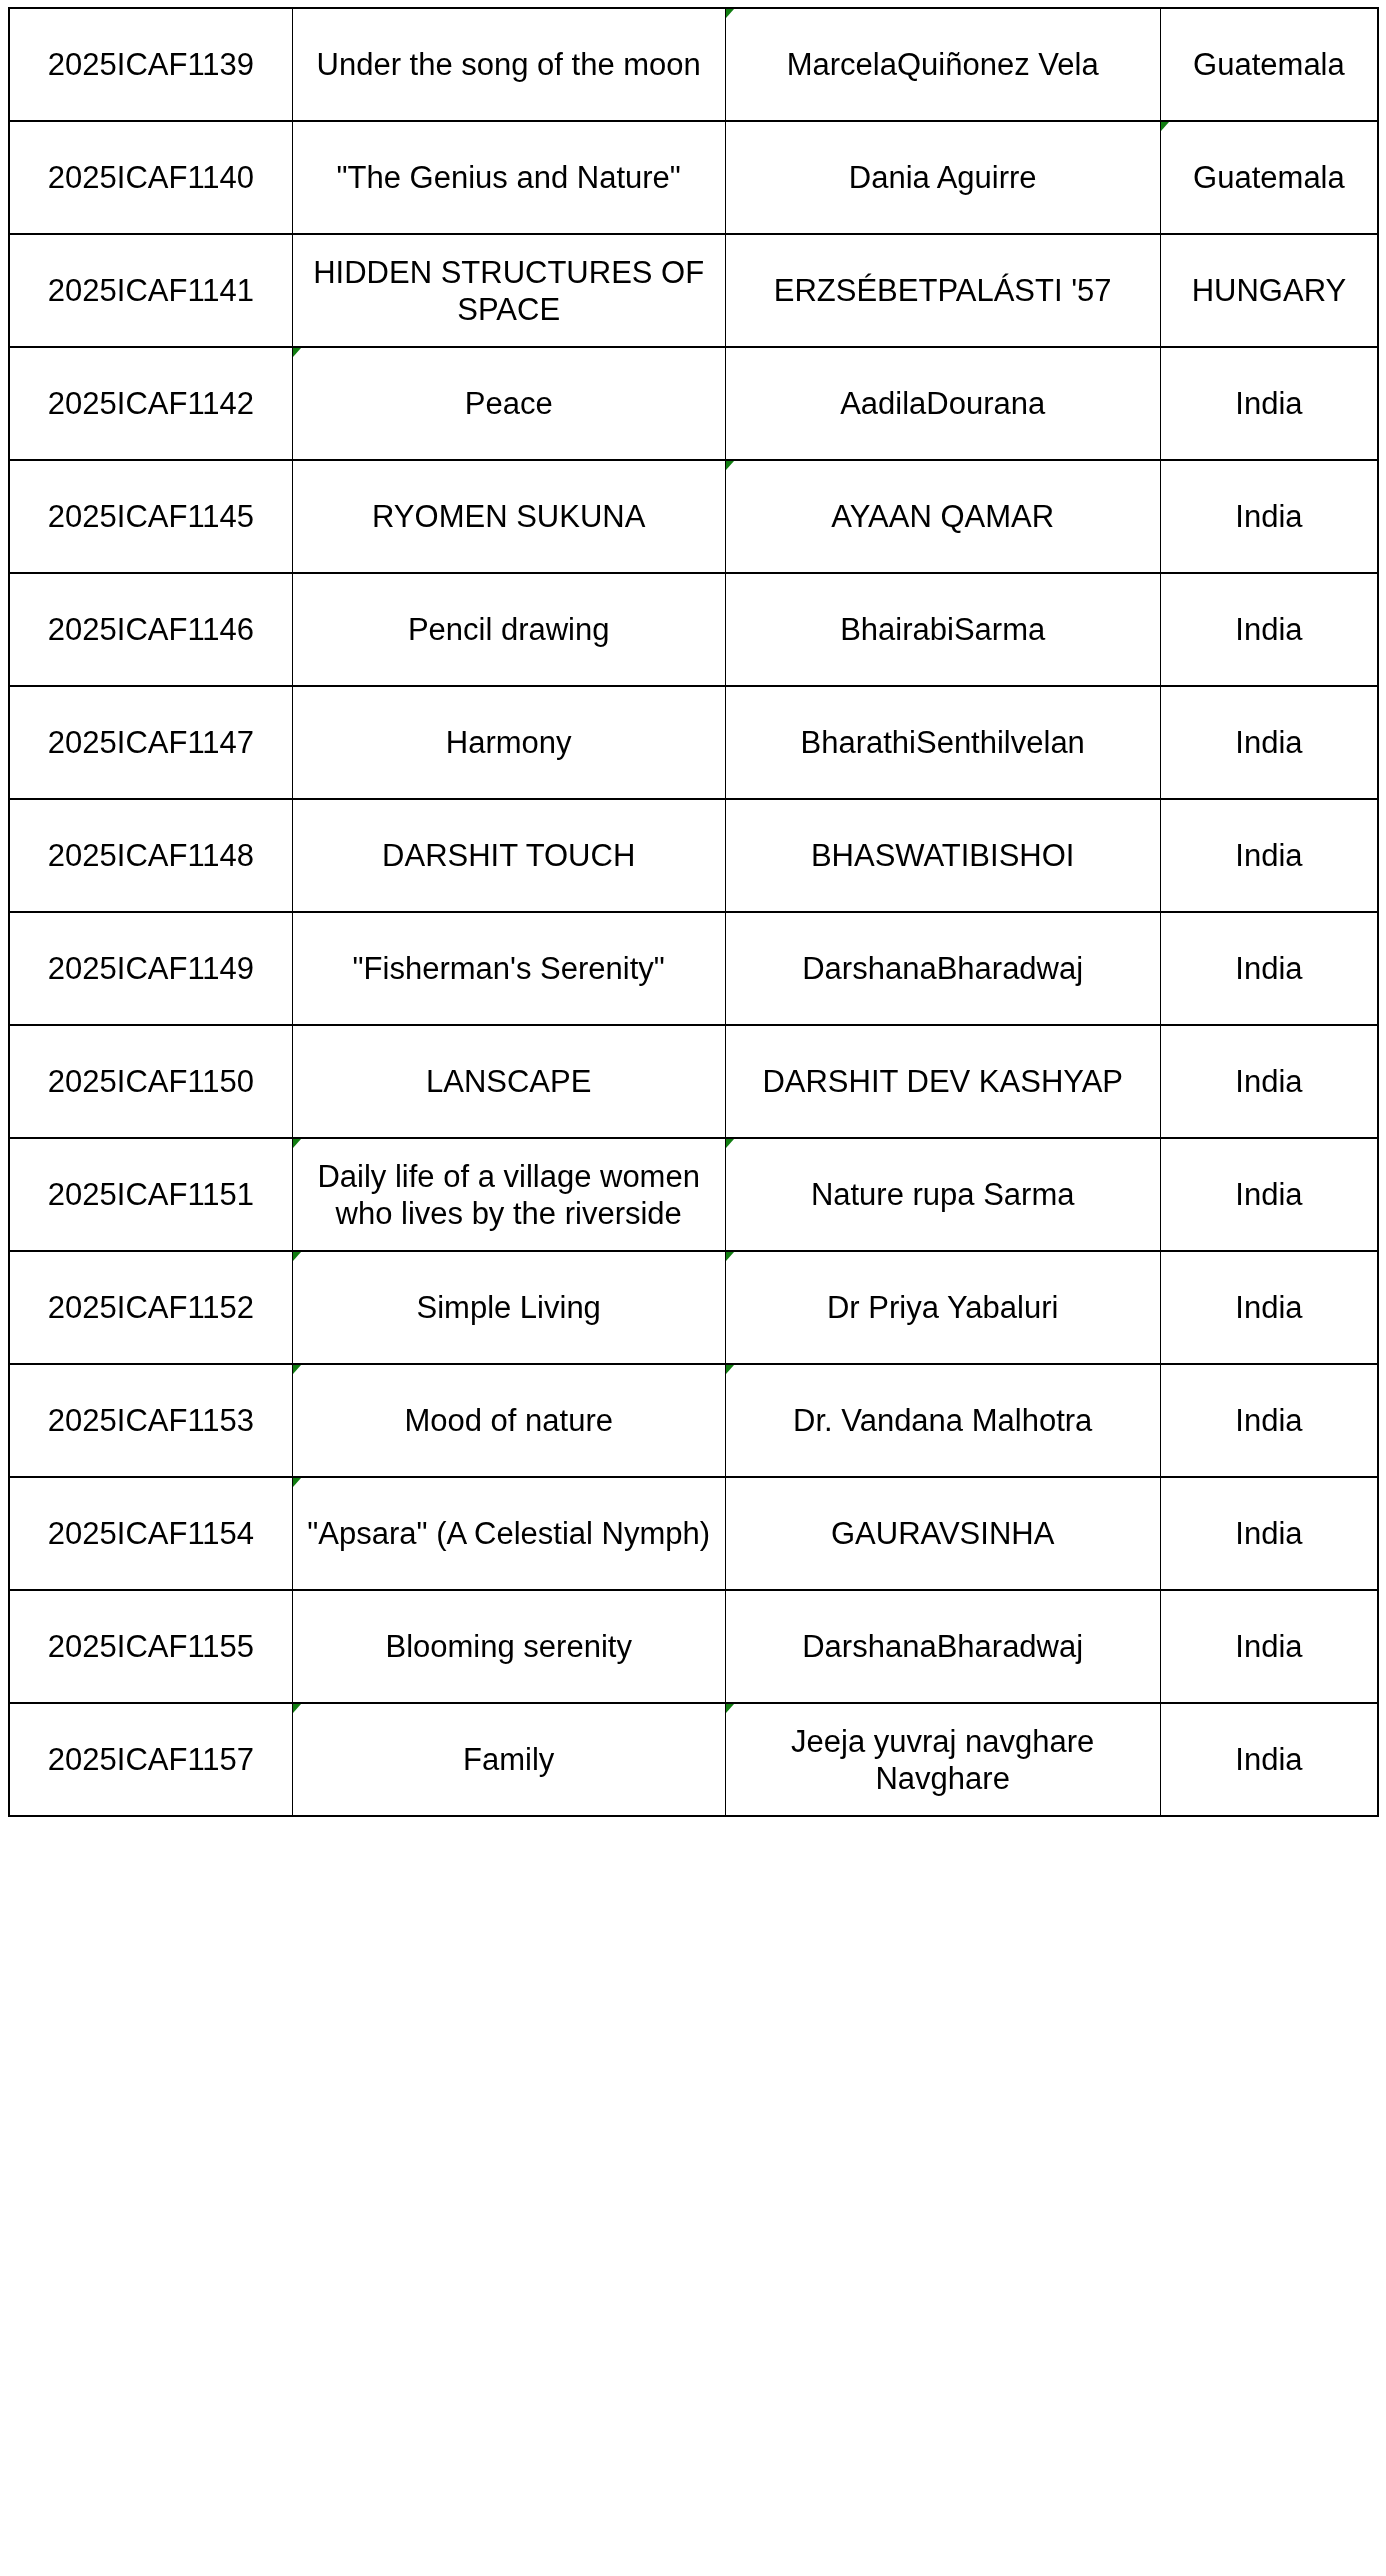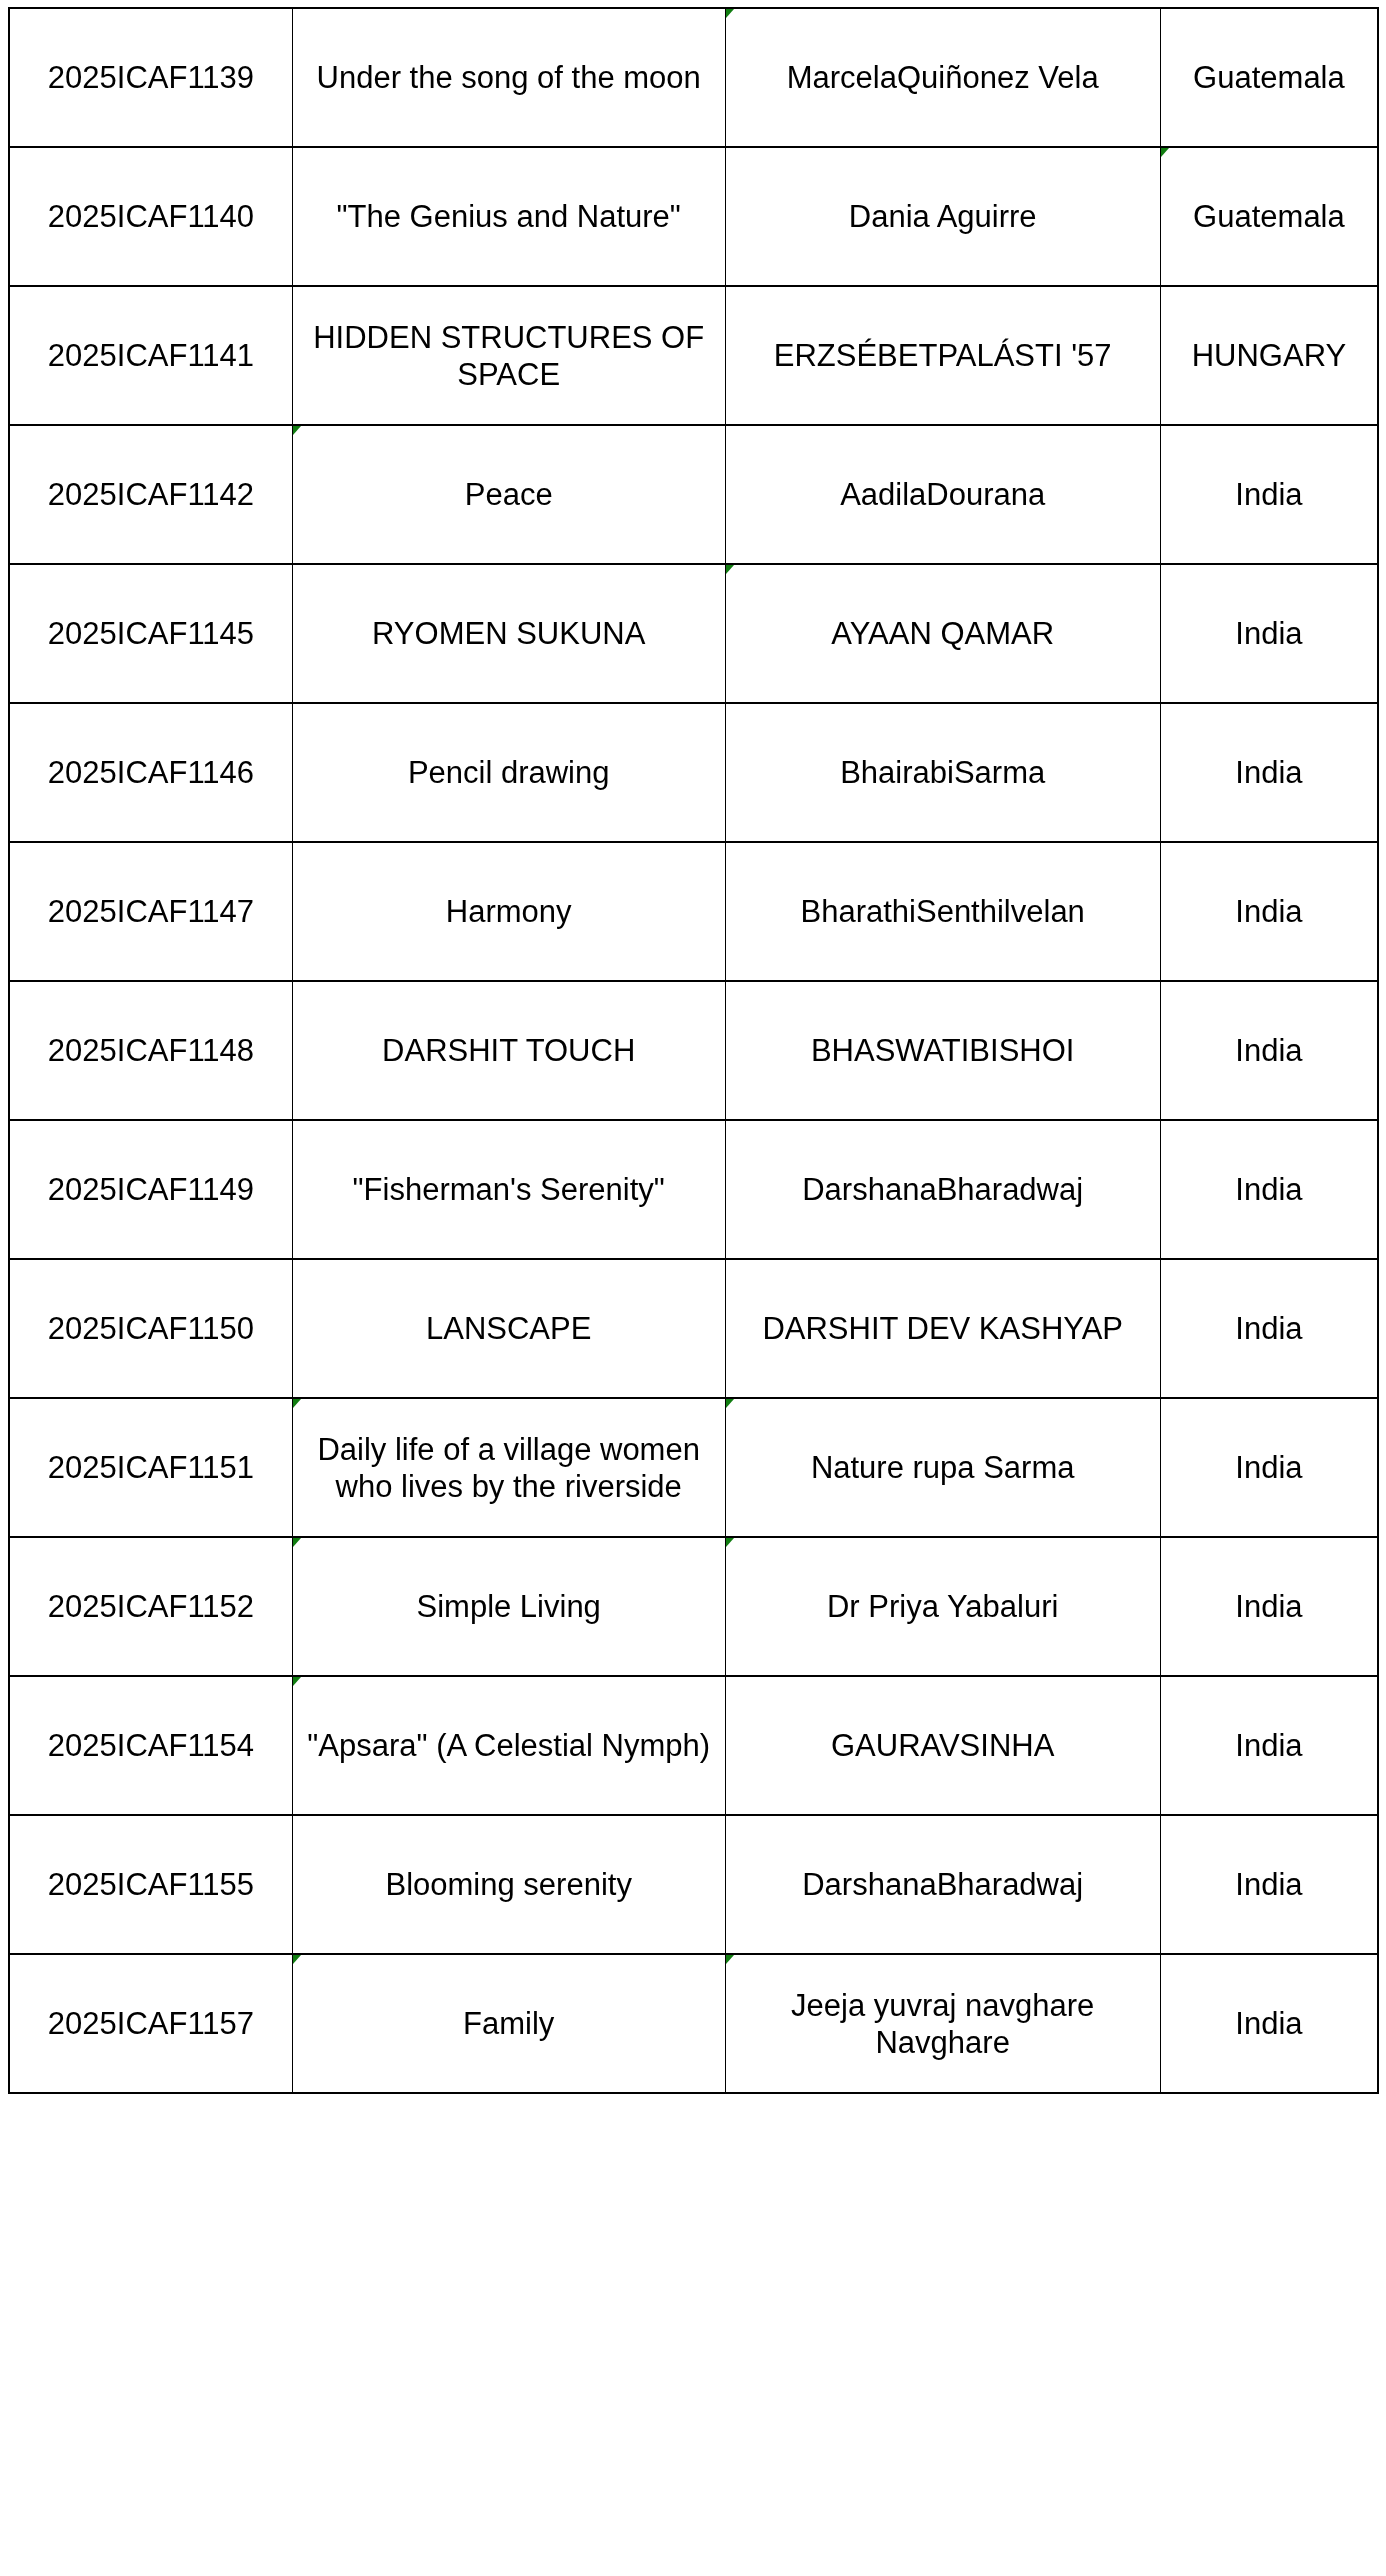--- a/index.html
+++ b/index.html
@@ -22,21 +22,21 @@
   table.entries {
     border-collapse: collapse;
     table-layout: fixed;
     width: 1370px;
     border: 2.1px solid #000;
   }
   col.c-id      { width: 283px; }
   col.c-title   { width: 433px; }
   col.c-artist  { width: 435px; }
   col.c-country { width: 218px; }
-  tr.row { height: 139px; }
+  tr.row { height: 113px; }
   td.cell {
     border: 1.5px solid #000;
     border-top-width: 2.1px;
     border-bottom-width: 2.1px;
     text-align: center;
     vertical-align: middle;
     padding: 0 5.2px;
     position: relative;
     overflow: hidden;
     background: #ffffff;
@@ -138,20 +138,26 @@
     <td class="cell"><span class="txt">Nature rupa Sarma</span><div class="flag" style="border-top-color: rgb(17, 125, 17);"></div></td>
     <td class="cell"><span class="txt">India</span></td>
   </tr>
         <tr class="row">
     <td class="cell"><span class="txt">2025ICAF1152</span></td>
     <td class="cell"><span class="txt">Simple Living</span><div class="flag" style="border-top-color: rgb(17, 125, 17);"></div></td>
     <td class="cell"><span class="txt">Dr Priya Yabaluri</span><div class="flag" style="border-top-color: rgb(17, 125, 17);"></div></td>
     <td class="cell"><span class="txt">India</span></td>
   </tr>
         <tr class="row">
+    <td class="cell"><span class="txt">2025ICAF1153</span></td>
+    <td class="cell"><span class="txt">Mood of nature</span><div class="flag" style="border-top-color: rgb(17, 125, 17);"></div></td>
+    <td class="cell"><span class="txt">Dr. Vandana Malhotra</span><div class="flag" style="border-top-color: rgb(17, 125, 17);"></div></td>
+    <td class="cell"><span class="txt">India</span></td>
+  </tr>
+        <tr class="row">
     <td class="cell"><span class="txt">2025ICAF1154</span></td>
     <td class="cell"><span class="txt">"Apsara" (A Celestial Nymph)</span><div class="flag" style="border-top-color: rgb(17, 125, 17);"></div></td>
     <td class="cell"><span class="txt">GAURAVSINHA</span></td>
     <td class="cell"><span class="txt">India</span></td>
   </tr>
         <tr class="row">
     <td class="cell"><span class="txt">2025ICAF1155</span></td>
     <td class="cell"><span class="txt">Blooming serenity</span></td>
     <td class="cell"><span class="txt">DarshanaBharadwaj</span></td>
     <td class="cell"><span class="txt">India</span></td>

